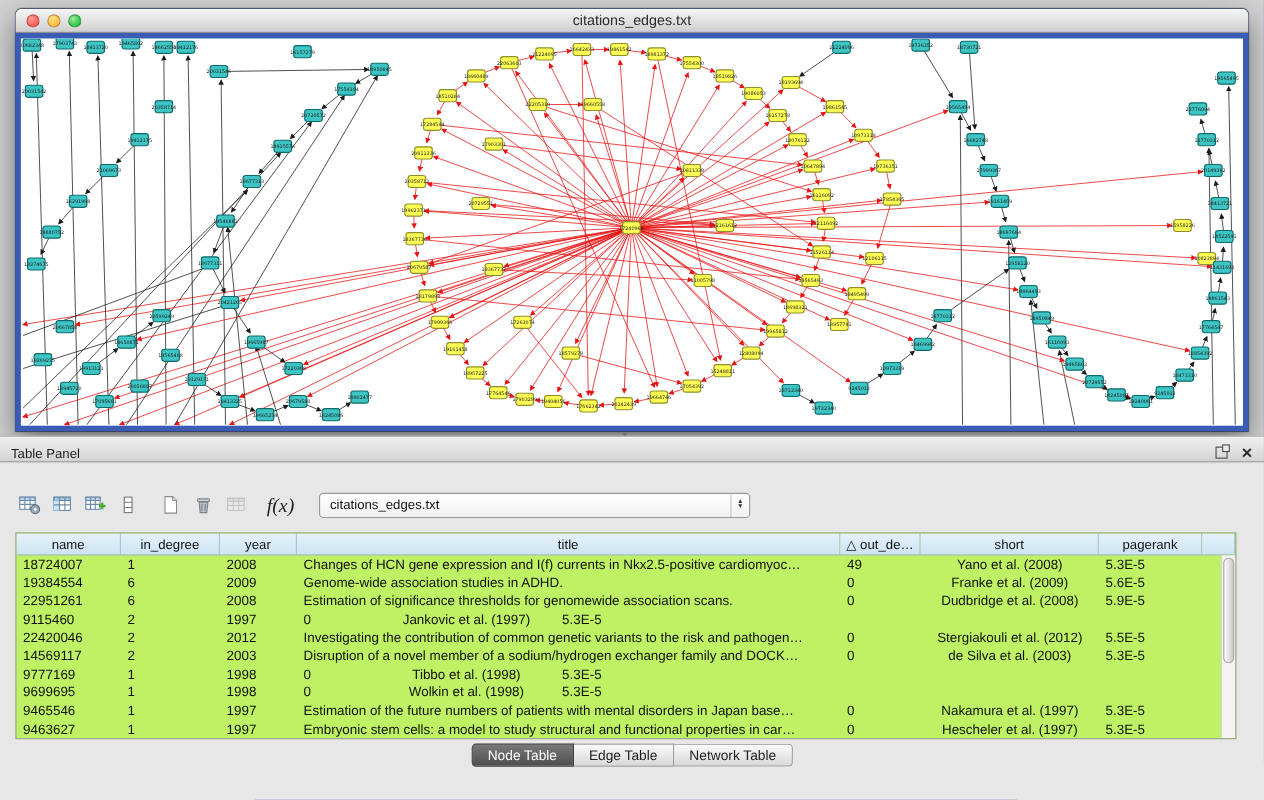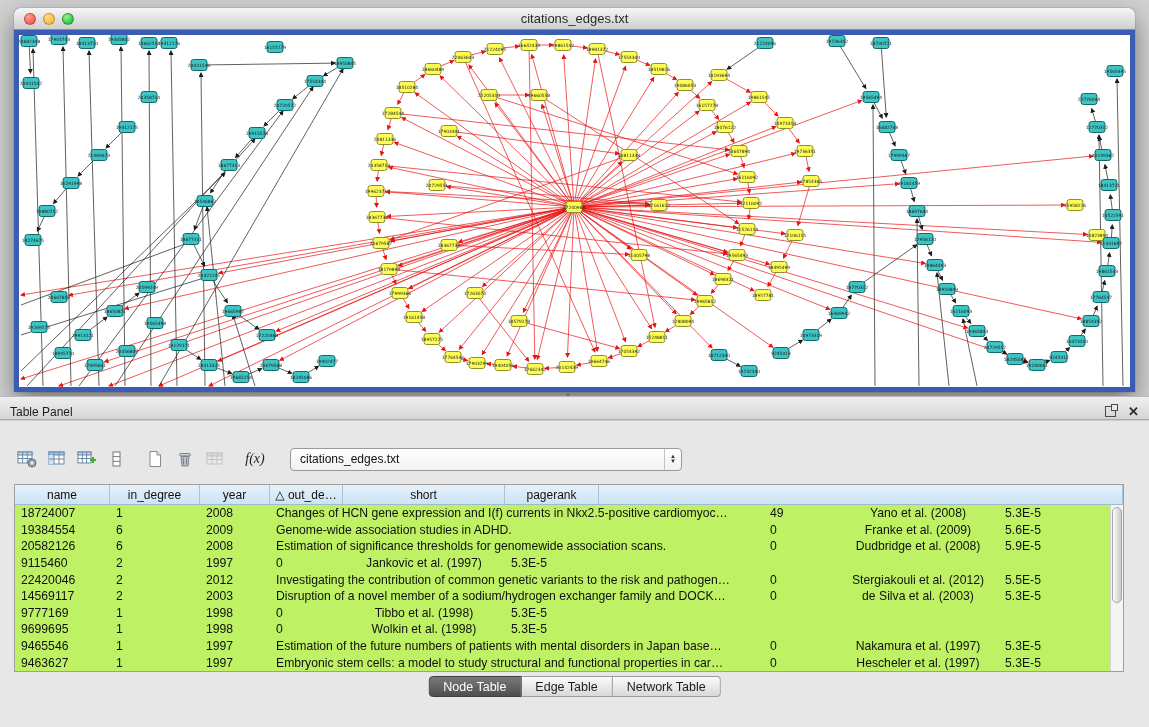--- a/index.html
+++ b/index.html
@@ -33,21 +33,21 @@
   .float-icon { width:11px; height:11px; border:1.5px solid #4a4a4a; position:relative; display:inline-block; }
   .float-icon::before { content:""; position:absolute; right:-3px; top:-3px; width:5px; height:5px; border:1.5px solid #4a4a4a; background:#e9e9e9; }
   .close-x { font-size:13px; font-weight:bold; color:#2a2a2a; cursor:default; }
 
   .panel-body { position:absolute; left:0; top:421px; width:100%; bottom:0; background:#e7e7e7; }
 
   
   .toolbar { position:absolute; left:14px; top:23px; height:30px; display:flex; align-items:center; gap:4px; }
   .tbtn { width:26px; height:26px; border:none; background:transparent; display:flex; align-items:center; justify-content:center; padding:0; }
   .tbtn.gap { margin-left:8px; }
-  .tbtn.fx { font-family:"Liberation Serif", serif; font-style:italic; font-size:14px; color:#222; width:30px; }
+  .tbtn.fx { font-family:"Liberation Serif", serif; font-style:italic; font-size:18px; color:#222; width:30px; }
   .combo { margin-left:16px; width:392px; height:23px; background:linear-gradient(#ffffff,#f1f1f1);
     border:1px solid #9a9a9a; border-radius:4px; display:flex; align-items:center; padding-left:9px; }
   .combo-text { font-size:12px; color:#111; flex:1; }
   .combo-arrows { width:17px; display:flex; flex-direction:column; align-items:center; justify-content:center;
     border-left:1px solid #c3c3c3; height:100%; font-size:6px; color:#333; line-height:5px; }
 
   
   .tablebox { position:absolute; left:14px; top:63px; width:1110px; height:188px;
     background:#bef264; border:1px solid #9e9e9e; overflow:hidden; }
   .thead { display:flex; height:20px; }
@@ -939,20 +939,21 @@
           <span>▼</span>
         </span>
     </div>
   </div>
 
   <div class="tablebox">
     <div class="thead" id="thead">
         <div class="th" style="width: 95px;">name</div>
         <div class="th" style="width: 90px;">in_degree</div>
         <div class="th" style="width: 70px;">year</div>
+        <div class="th" style="width: 494px;">title</div>
         <div class="th" style="width: 73px;">△ out_de…</div>
         <div class="th" style="width: 162px;">short</div>
         <div class="th" style="width: 94px;">pagerank</div>
         <div class="th fill"></div>
       </div>
     <div class="tbody" id="tbody">
         <div class="tr">
           <div class="td" style="width: 95px; text-align: left;">18724007</div>
           <div class="td" style="width: 90px; text-align: left;">1</div>
           <div class="td" style="width: 70px; text-align: left;">2008</div>
@@ -964,21 +965,21 @@
         <div class="tr">
           <div class="td" style="width: 95px; text-align: left;">19384554</div>
           <div class="td" style="width: 90px; text-align: left;">6</div>
           <div class="td" style="width: 70px; text-align: left;">2009</div>
           <div class="td" style="width: 494px; text-align: left;">Genome-wide association studies in ADHD.</div>
           <div class="td" style="width: 73px; text-align: left;">0</div>
           <div class="td" style="width: 162px; text-align: center; padding-left: 0px;">Franke et al. (2009)</div>
           <div class="td" style="width: 94px; text-align: left;">5.6E-5</div>
         </div>
         <div class="tr">
-          <div class="td" style="width: 95px; text-align: left;">20582126</div>
+          <div class="td" style="width: 95px; text-align: left;">22951261</div>
           <div class="td" style="width: 90px; text-align: left;">6</div>
           <div class="td" style="width: 70px; text-align: left;">2008</div>
           <div class="td" style="width: 494px; text-align: left;">Estimation of significance thresholds for genomewide association scans.</div>
           <div class="td" style="width: 73px; text-align: left;">0</div>
           <div class="td" style="width: 162px; text-align: center; padding-left: 0px;">Dudbridge et al. (2008)</div>
           <div class="td" style="width: 94px; text-align: left;">5.9E-5</div>
         </div>
         <div class="tr">
           <div class="td" style="width: 95px; text-align: left;">9115460</div>
           <div class="td" style="width: 90px; text-align: left;">2</div>

